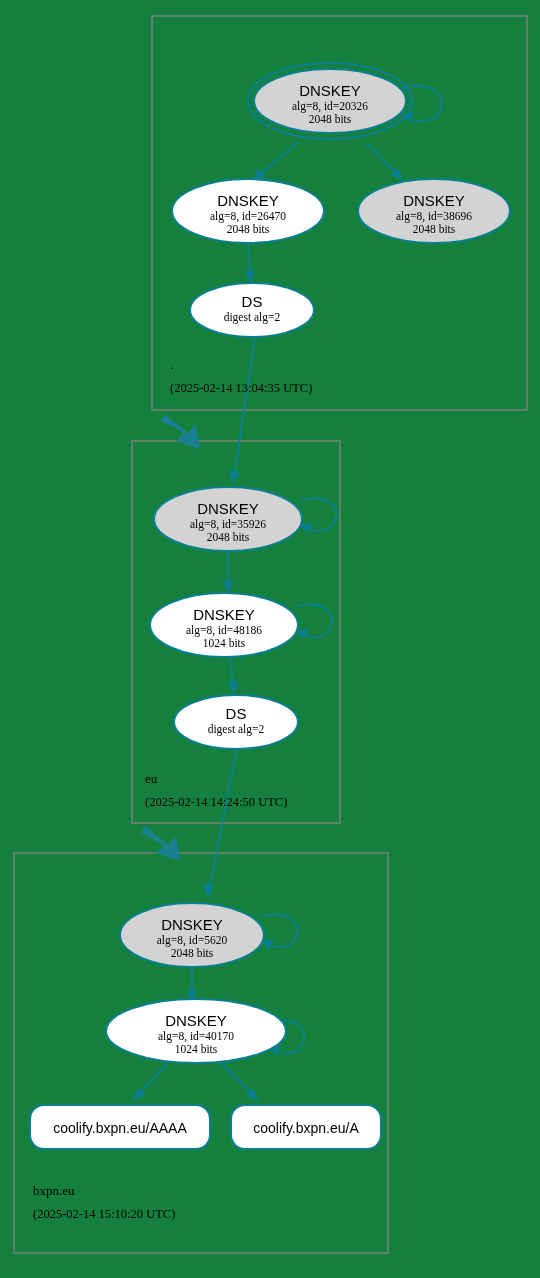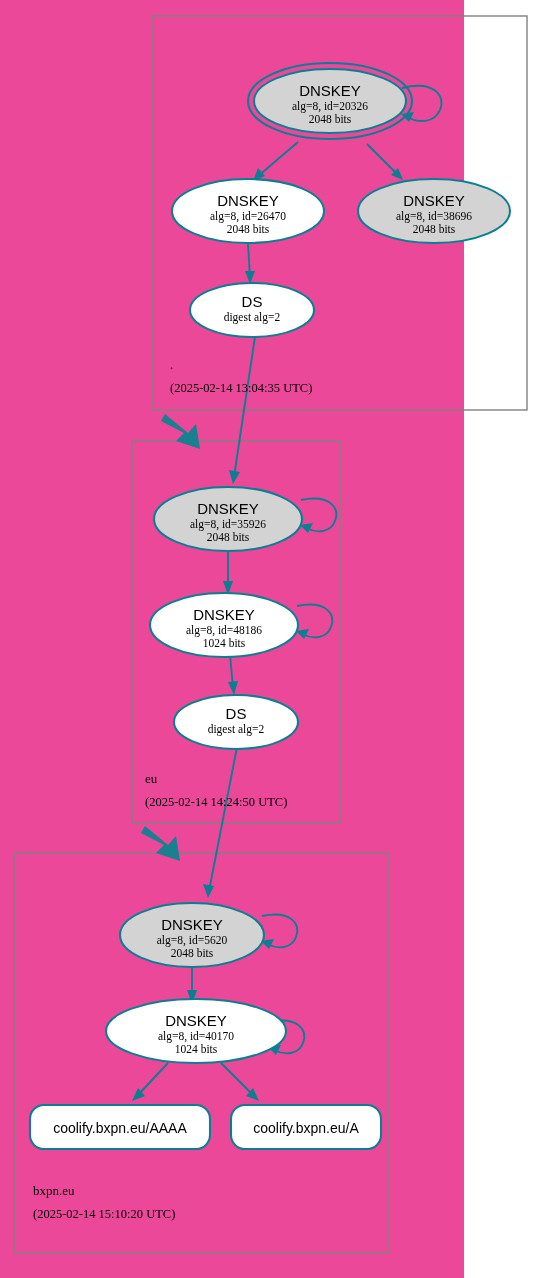--- a/index.html
+++ b/index.html
@@ -8,23 +8,23 @@
     background: #ffffff;
   }
   body {
     width: 540px;
     height: 1278px;
     font-family: "Liberation Sans", sans-serif;
     overflow: hidden;
   }
   #stage {
     position: relative;
-    width: 464px;
+    width: 540px;
     height: 1278px;
-    background: #ec4899;
+    background: #15803d;
   }
   svg#graph {
     display: block;
     width: 540px;
     height: 1278px;
   }
   .zone-box {
     fill: none;
     stroke: #808080;
     stroke-width: 1.4;

